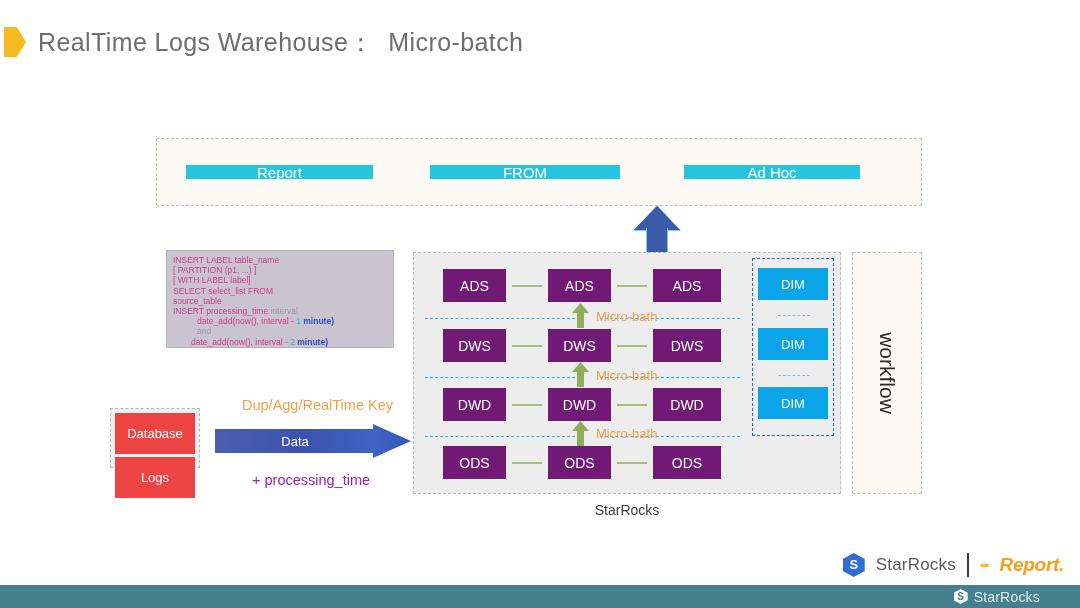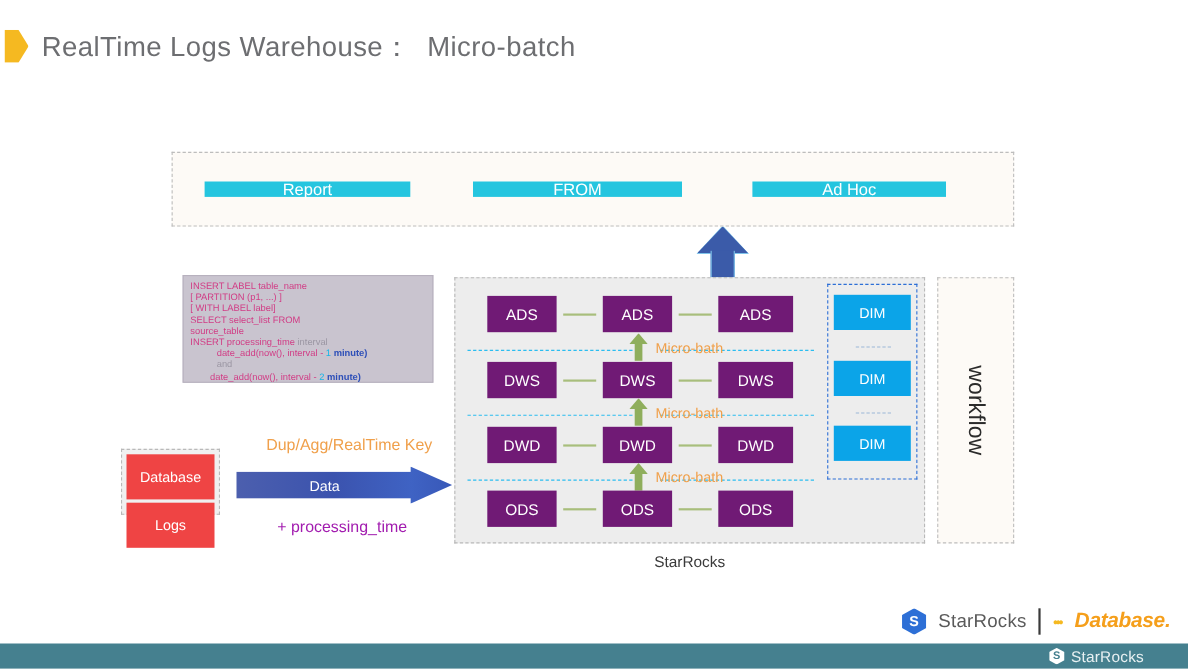--- a/index.html
+++ b/index.html
@@ -298,21 +298,21 @@
 </div>
 
 <div id="footer-logos">
   <span class="sr-mark">
     <span class="hex"></span>
     <span class="s">S</span>
   </span>
   <span id="sr-text">StarRocks</span>
   <span id="logo-divider"></span>
   <span id="datafun-dots">•••</span>
-  <span id="datafun-text">Database.</span>
+  <span id="datafun-text">Report.</span>
 </div>
 
 <div id="footer-bar">
   <span id="footer-bar-mark">
     <span class="hex"></span>
     <span class="s">S</span>
   </span>
   <span id="footer-bar-text">StarRocks</span>
 </div>
 

